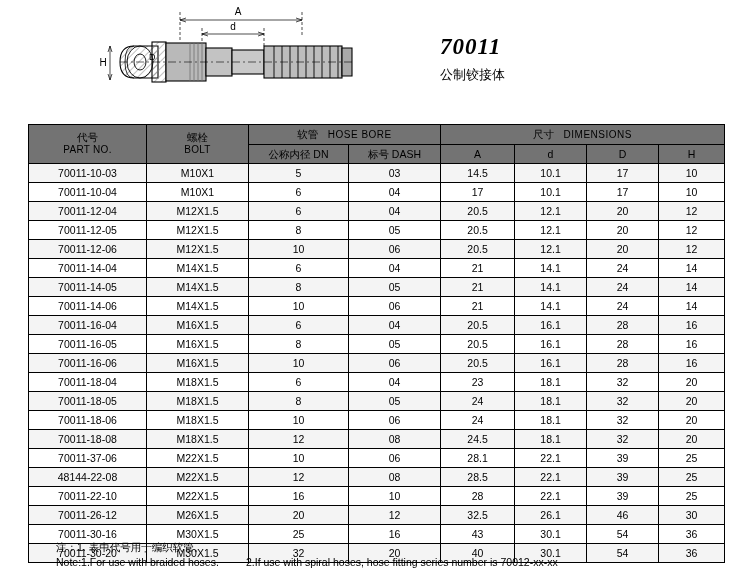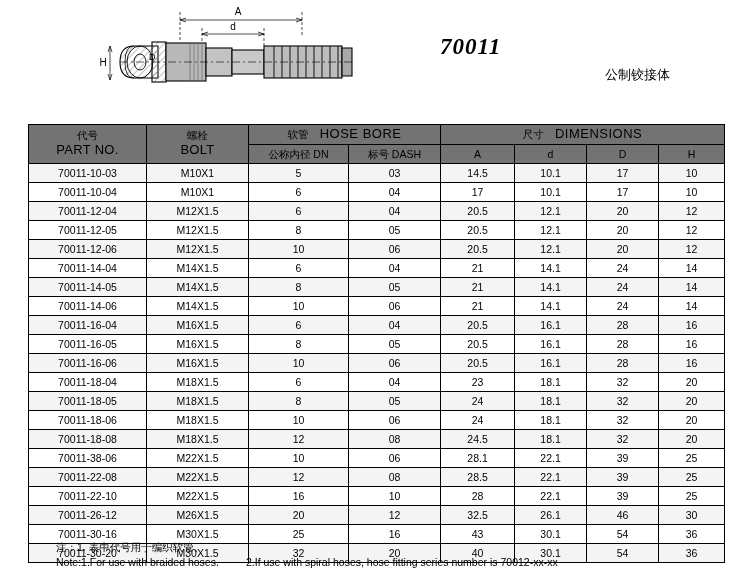--- a/index.html
+++ b/index.html
@@ -35,21 +35,20 @@
   .title-code {
     font-family: "Liberation Serif", serif;
     font-style: italic;
     font-weight: bold;
     font-size: 23px;
     letter-spacing: 1px;
   }
   .title-cn {
     margin-top: 6px;
     font-size: 13px;
-    text-align: right;
   }
 
   
   .tbl-wrap {
     position: absolute;
     left: 28px;
     top: 124px;
     width: 696px;
   }
   table {
@@ -62,21 +61,21 @@
     text-align: center;
     vertical-align: middle;
     font-size: 10.5px;
     padding: 0;
     height: 19px;
     line-height: 1.15;
   }
   thead th { background: #737373; font-weight: normal; }
   .hdr-two-line { line-height: 1.25; padding: 2px 0; }
   .hdr-cn { font-size: 10.5px; }
-  .hdr-en { font-size: 13px; letter-spacing: .3px; }
+  .hdr-en { font-size: 10px; letter-spacing: .3px; }
   .grp { height: 20px; font-size: 10.5px; }
   .grp .sp { letter-spacing: .5px; }
   tbody td { background: #ffffff; }
   tbody tr:nth-child(odd) td { background: #f4f4f4; }
   col.c0 { width: 118px; }
   col.c1 { width: 102px; }
   col.c2 { width: 100px; }
   col.c3 { width: 92px; }
   col.c4 { width: 74px; }
   col.c5 { width: 72px; }
@@ -379,31 +378,31 @@
             <td>70011-18-08</td>
             <td>M18X1.5</td>
             <td>12</td>
             <td>08</td>
             <td>24.5</td>
             <td>18.1</td>
             <td>32</td>
             <td>20</td>
           </tr>
           <tr>
-            <td>70011-38-06</td>
+            <td>70011-37-06</td>
             <td>M22X1.5</td>
             <td>10</td>
             <td>06</td>
             <td>28.1</td>
             <td>22.1</td>
             <td>39</td>
             <td>25</td>
           </tr>
           <tr>
-            <td>70011-22-08</td>
+            <td>48144-22-08</td>
             <td>M22X1.5</td>
             <td>12</td>
             <td>08</td>
             <td>28.5</td>
             <td>22.1</td>
             <td>39</td>
             <td>25</td>
           </tr>
           <tr>
             <td>70011-22-10</td>

